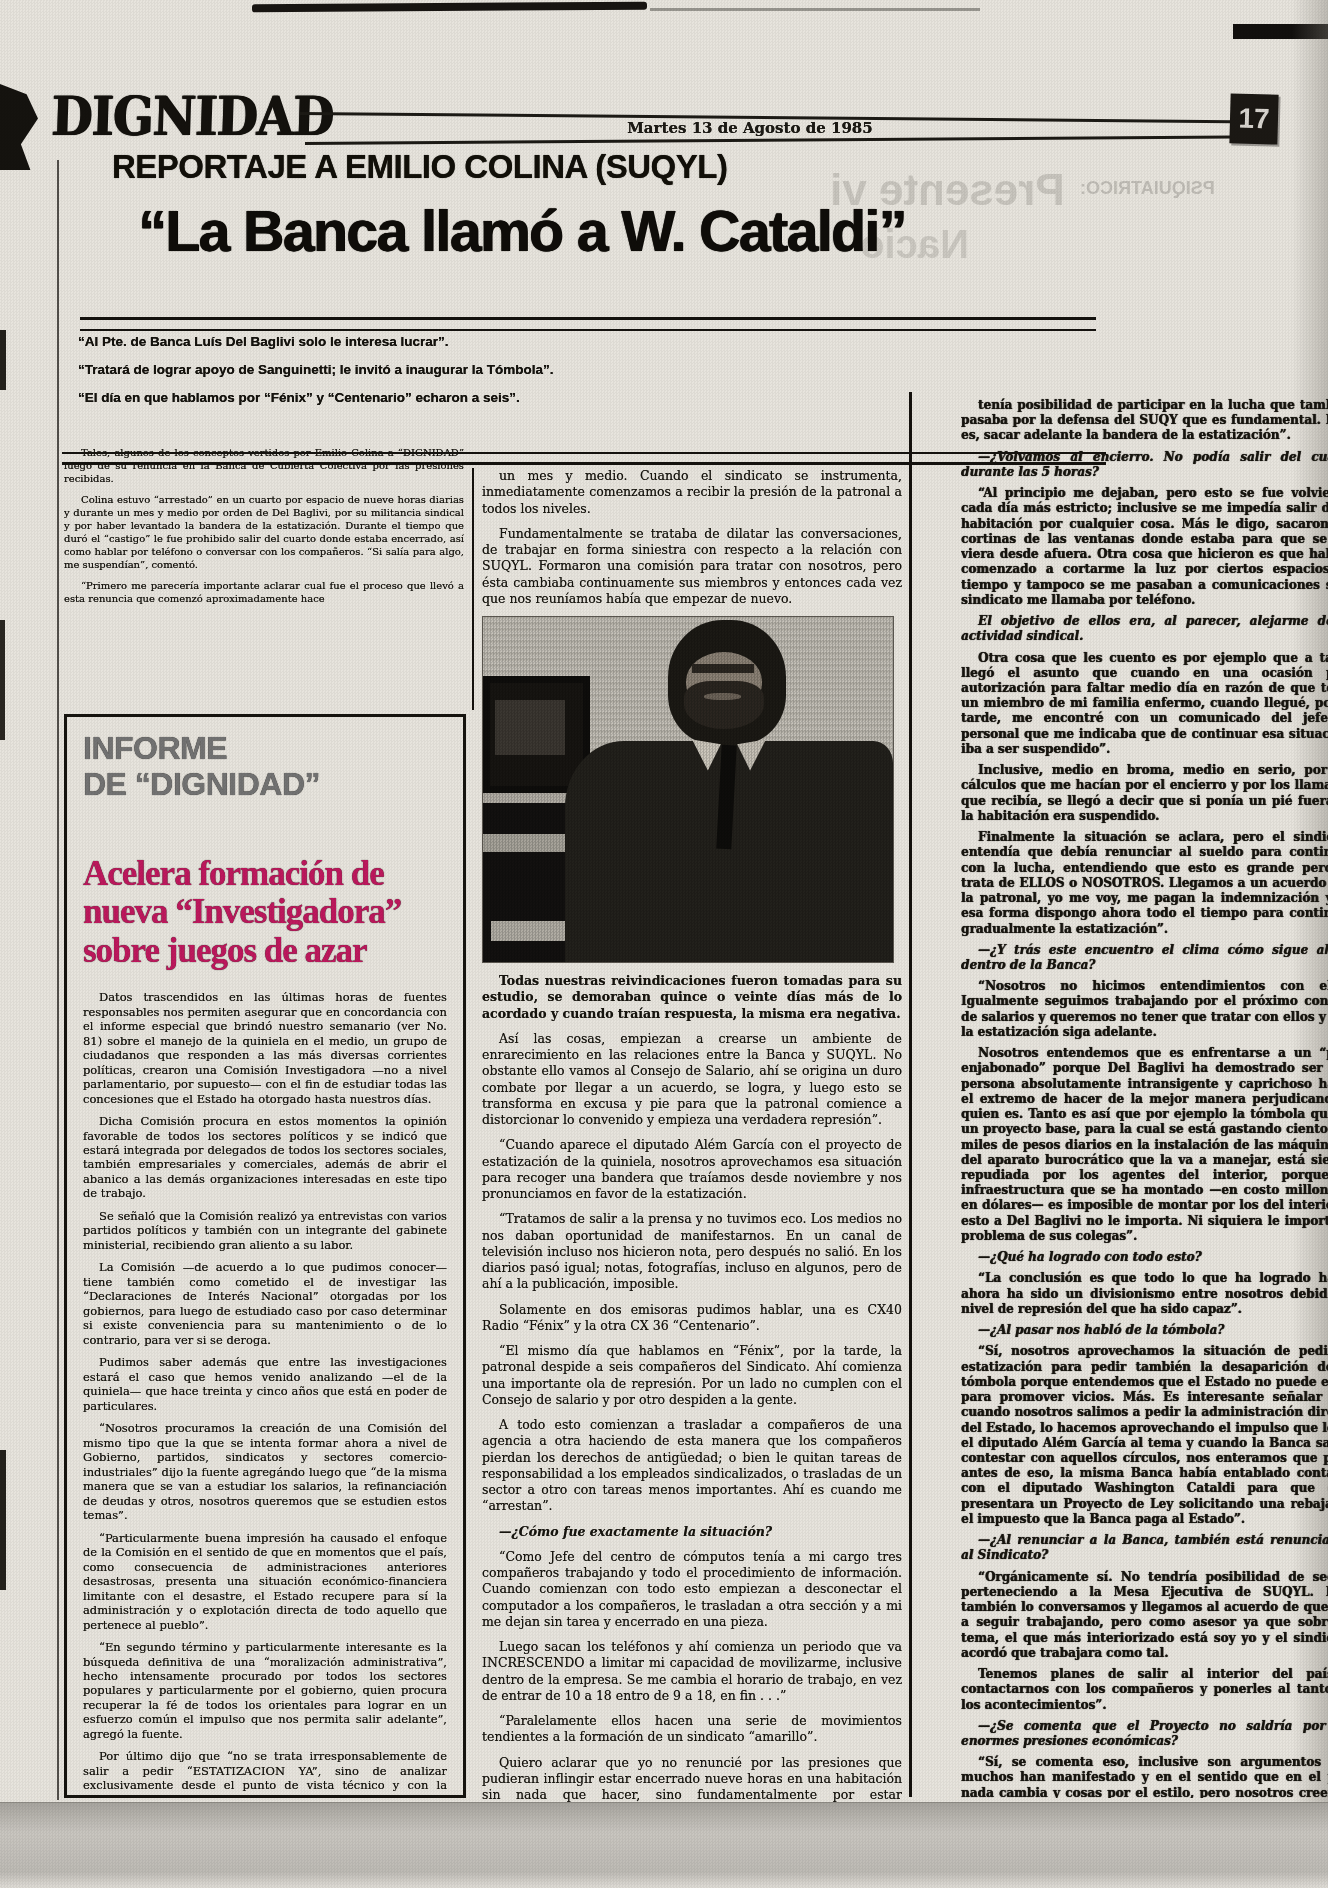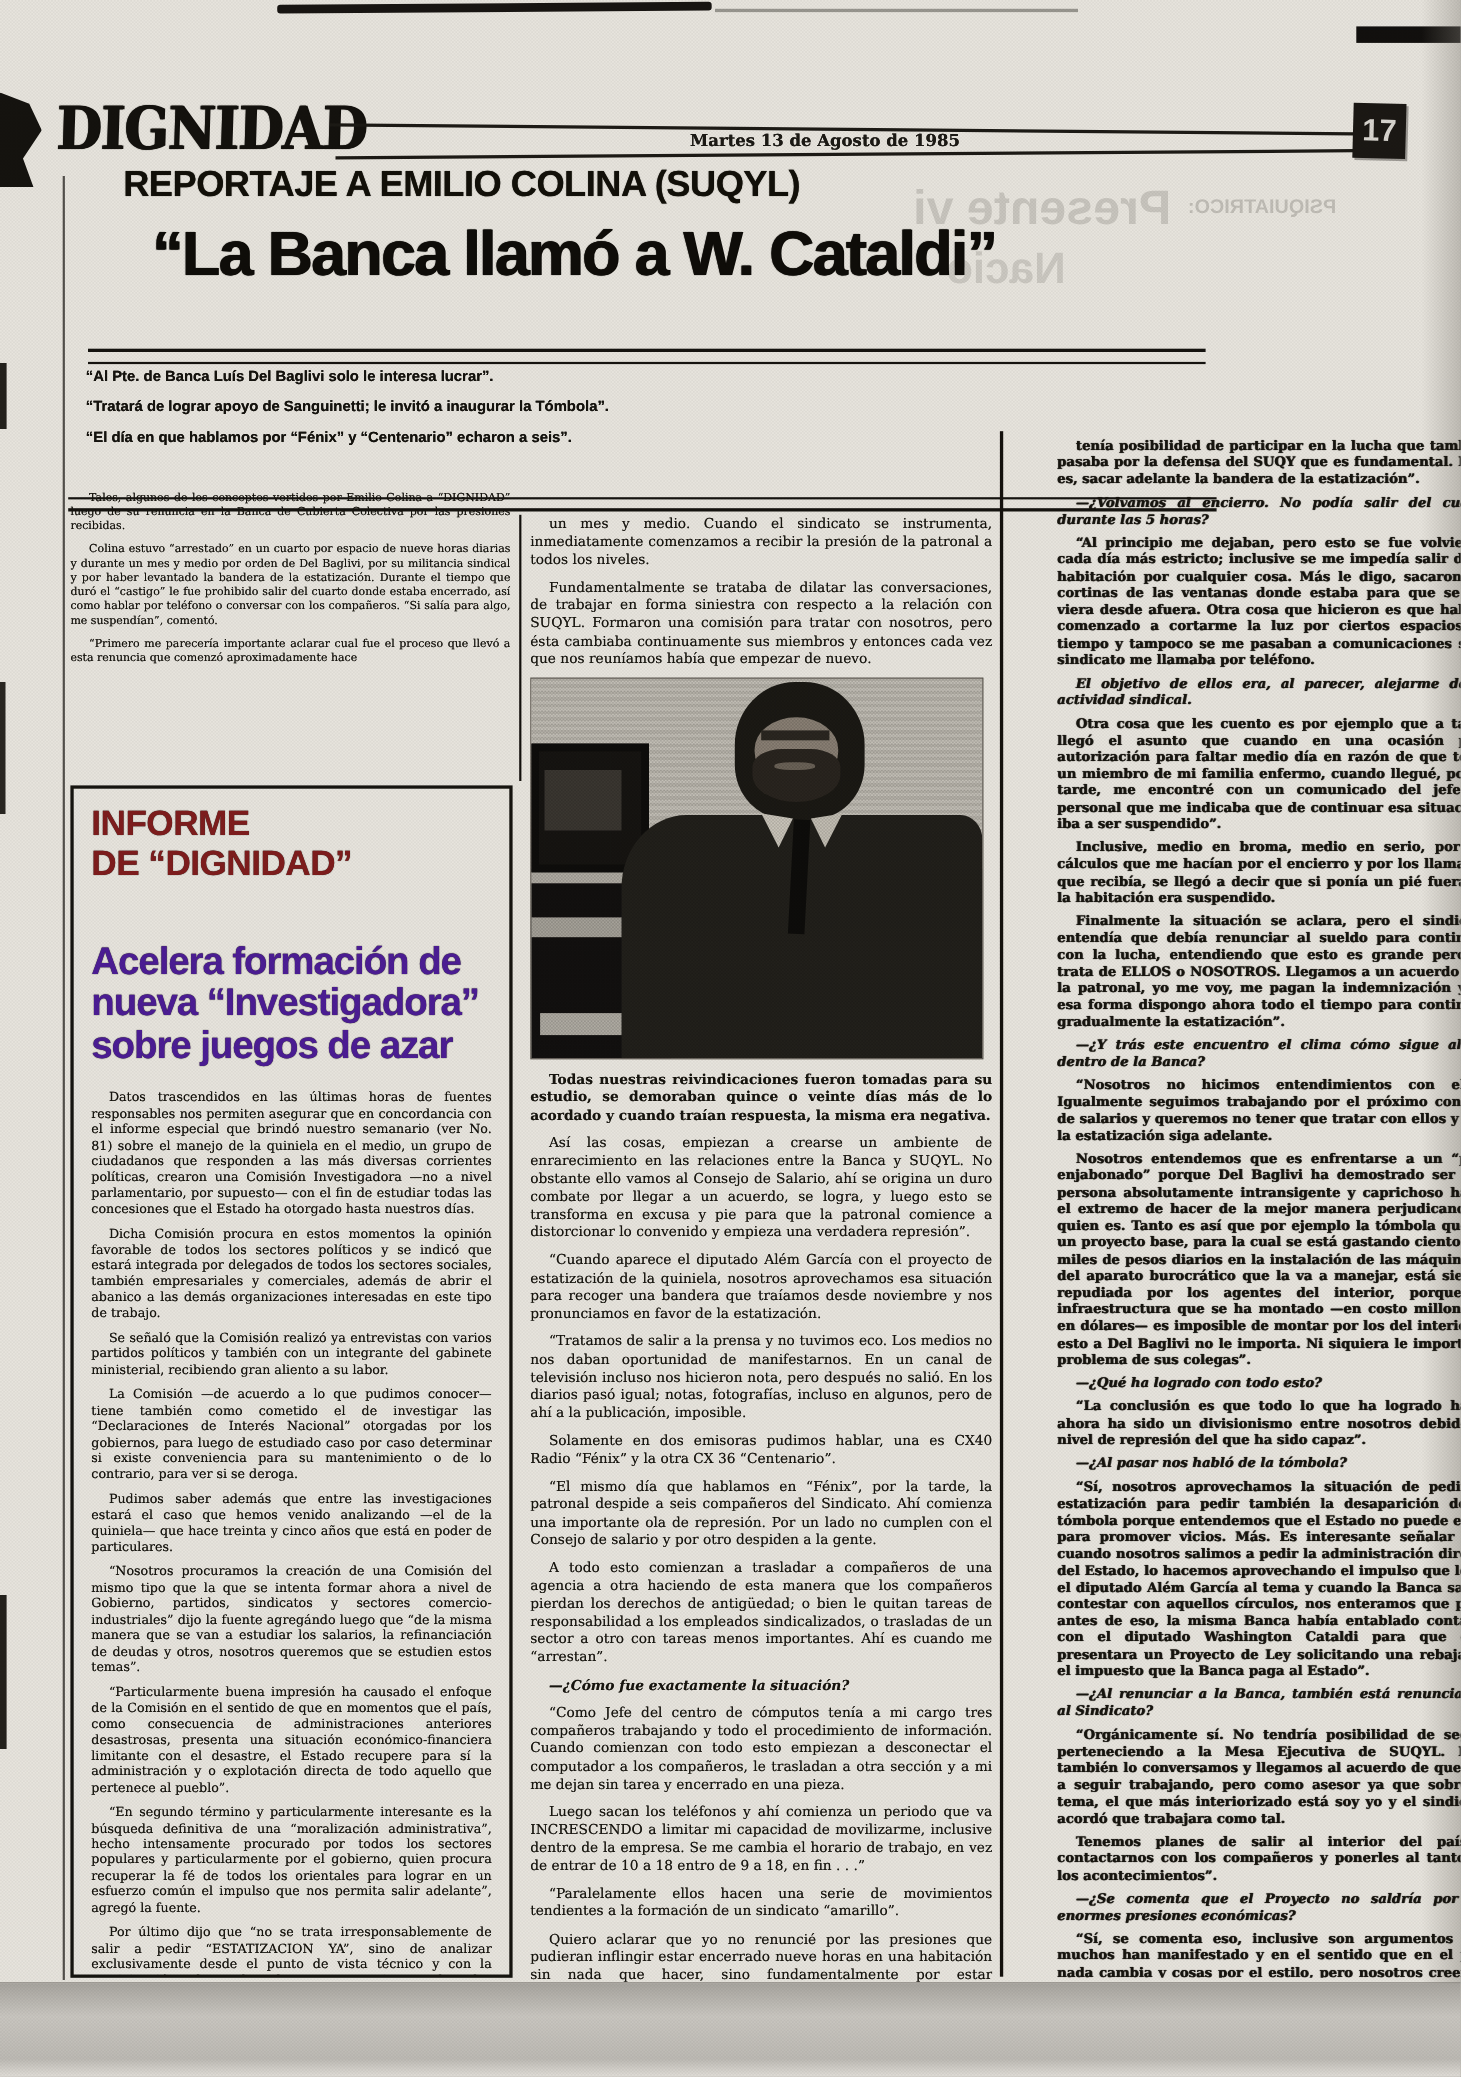--- a/index.html
+++ b/index.html
@@ -38,23 +38,23 @@
   #col-mid p{text-shadow:0 0 .5px rgba(28,25,20,.7);margin-bottom:9px;}
   #col-right{left:961px;top:398px;width:394px;height:1400px;font-size:12px;}
   #col-right p{font-weight:700;filter:blur(.32px);margin-bottom:6px;line-height:1.27;
        text-shadow:0 0 1px rgba(24,21,17,.9),.6px 0 .6px rgba(24,21,17,.65);}
   .vrule{position:absolute;background:#14110d;}
   
   #informe-box{position:absolute;left:64px;top:714px;width:402px;height:1084px;border:3px solid #16140f;
        box-sizing:border-box;padding:14px 16px;overflow:hidden;text-align:justify;font-size:11.5px;}
   #informe-box p{margin:0 0 8px;text-indent:16px;line-height:1.26;text-shadow:0 0 .6px rgba(26,23,18,.75);}
   .box-kicker{font-family:"Liberation Sans",sans-serif;font-weight:bold;font-size:32px;line-height:1.12;
-       letter-spacing:-.5px;color:#7f1d1d;text-shadow:0 0 .8px #14120d;}
-  .box-headline{font-family:Liberation Sans, sans-serif;font-weight:bold;font-size:35px;line-height:1.1;
-       letter-spacing:-1px;color:#4c1d95;margin:52px 0 20px;text-align:left;text-shadow:0 0 1px #121009;}
+       letter-spacing:-.5px;color:#737373;text-shadow:0 0 .8px #14120d;}
+  .box-headline{font-family:Liberation Serif, serif;font-weight:bold;font-size:35px;line-height:1.1;
+       letter-spacing:-1px;color:#be185d;margin:52px 0 20px;text-align:left;text-shadow:0 0 1px #121009;}
   
   .photo{position:relative;width:410px;height:345px;margin:4px 0 10px;background:#b4b0a7;overflow:hidden;
        border:1px solid #5a564f;}
   .photo div{position:absolute;}
   .ph-wall{left:0;top:0;width:100%;height:50%;background:repeating-linear-gradient(0deg,#c7c3ba 0 3px,#bab6ad 3px 6px);}
   .ph-mon{left:0;top:17%;width:26%;height:34%;background:#171512;border:7px solid #0f0e0c;box-sizing:border-box;}
   .ph-mon-in{left:3%;top:24%;width:17%;height:16%;background:#3c3832;}
   .ph-desk{left:0;top:54%;width:31%;height:46%;background:#131110;}
   .ph-desk-bar1{left:0;top:63%;width:27%;height:5%;background:#a9a59c;}
   .ph-desk-bar2{left:2%;top:88%;width:22%;height:6%;background:#b3afa6;}

